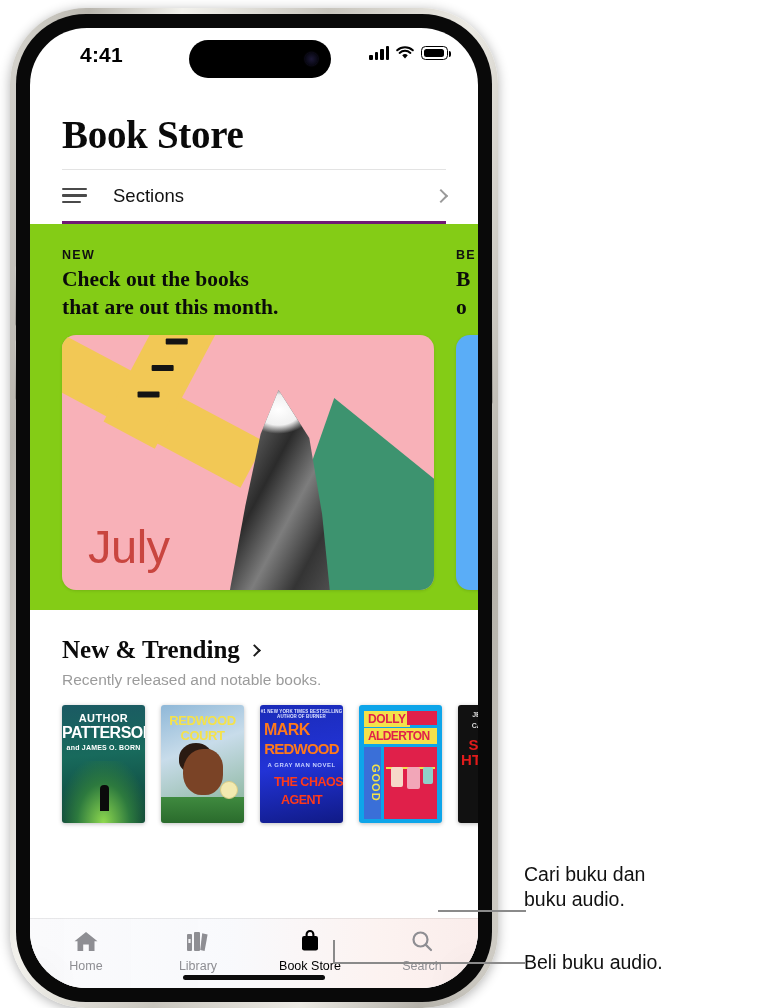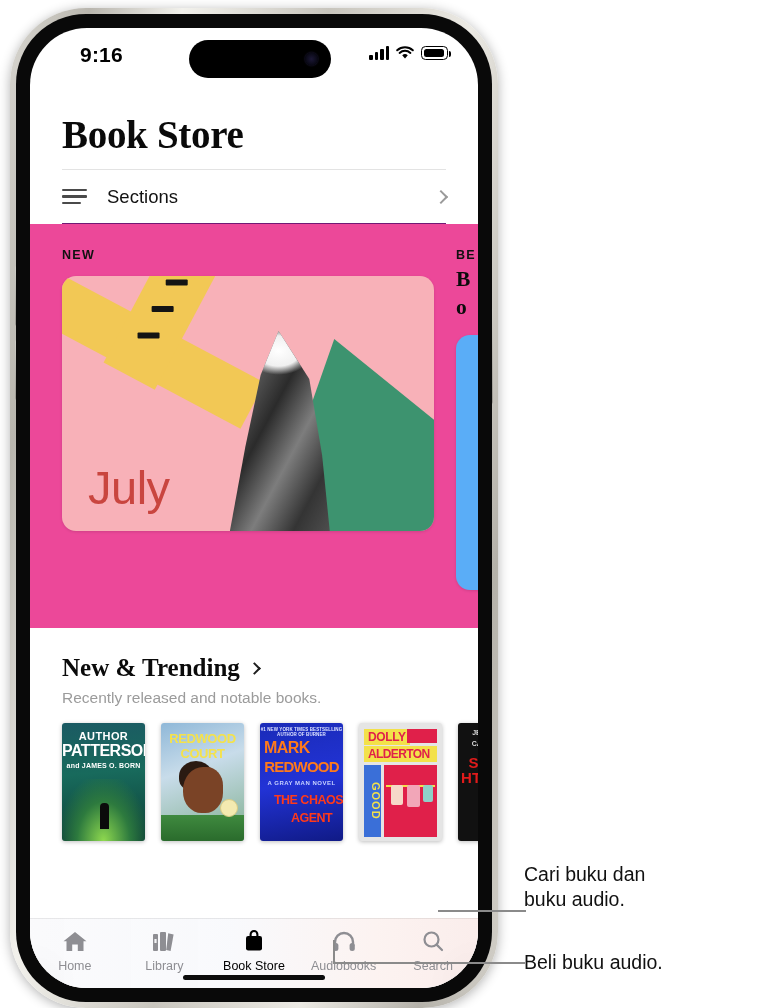--- a/index.html
+++ b/index.html
@@ -64,34 +64,35 @@
   
   .content{ position:absolute; left:0; top:62px; right:0; bottom:0; background:#fff; }
   .page-title{
     font-family:"Liberation Serif", serif; font-weight:700;
     font-size:39px; color:#0a0a0a; letter-spacing:-.3px;
     padding:22px 0 12px 32px;
   }
   .hr{ height:1px; background:#e3e3e3; margin:0 32px; }
   .sections-row{
     display:flex; align-items:center; height:54px; margin:0 32px;
-    border-bottom:1px solid #701a75;
+    border-bottom:3px solid #701a75;
+    gap:6px;
   }
   .ham{ width:25px; height:16px; display:flex; flex-direction:column; justify-content:space-between; }
   .ham span{ display:block; height:2.4px; background:#4a4a4a; border-radius:1px; }
   .ham span:nth-child(1){ width:25px; }
   .ham span:nth-child(2){ width:25px; }
   .ham span:nth-child(3){ width:19px; }
   .sections-label{ margin-left:20px; font-size:18.5px; color:#111; }
   .chev-right{ margin-left:auto; width:10px; height:10px;
                border-right:2.2px solid #9a9a9a; border-top:2.2px solid #9a9a9a;
                transform:rotate(45deg); }
 
   
-  .carousel{ position:relative; background:#ec4899; padding:24px 0 38px 0; }
+  .carousel{ position:relative; background:#84cc16; padding:24px 0 20px 0; }
   .cards{ display:flex; gap:22px; padding-left:32px; }
   .card{ flex:0 0 auto; }
   .card-kicker{ font-size:12.5px; font-weight:700; letter-spacing:1.3px; color:#111; }
   .card-head{
     font-family:"Liberation Serif", serif; font-weight:700; font-size:21.5px;
     line-height:1.28; color:#0b0b0b; margin-top:4px; white-space:pre-line;
   }
   .art{ position:relative; width:372px; height:255px; border-radius:14px;
         overflow:hidden; margin-top:14px; box-shadow:0 1px 3px rgba(0,0,0,.12); }
   .art-july{ background:#f8b1b8; }
@@ -168,24 +169,24 @@
   .bk3 .top{ position:absolute; top:4px; left:0; right:0; text-align:center;
              color:#dfe4ff; font-size:4.5px; letter-spacing:.1px; }
   .bk3 .a{ position:absolute; top:16px; left:4px; right:0; text-align:left;
            color:#ff7a1a; font-size:16px; letter-spacing:-.6px; }
   .bk3 .b{ position:absolute; top:35px; left:0; right:0; text-align:center;
            color:#ff7a1a; font-size:15px; letter-spacing:-.8px; }
   .bk3 .c{ position:absolute; top:57px; left:0; right:0; text-align:center;
            color:#c8d2ff; font-size:6px; letter-spacing:.5px; }
   .bk3 .d{ position:absolute; top:70px; left:0; right:0; text-align:right;
            color:#ff3a1a; font-size:12.5px; letter-spacing:-.5px; }
-  .bk3 .e{ position:absolute; top:88px; left:0; right:0; 
-           color:#ff3a1a; font-size:12.5px; letter-spacing:-.5px;margin-left:31px; }
-  
-  .bk4{ background:#e5e5e5; }
+  .bk3 .e{ position:absolute; top:88px; left:0; right:0; text-align:center;
+           color:#ff3a1a; font-size:12.5px; letter-spacing:-.5px; }
+  
+  .bk4{ background:#0ea5e9; }
   .bk4 .n1{ position:absolute; top:6px; left:5px; background:#f3e14a;
             color:#e0204a; font-size:12px; padding:1px 4px; letter-spacing:-.4px; }
   .bk4 .n2{ position:absolute; top:23px; left:5px; right:5px; background:#f3e14a;
             color:#e0204a; font-size:12px; padding:1px 4px; letter-spacing:-.6px; }
   .bk4 .blurb{ position:absolute; top:6px; right:5px; width:30px; height:14px;
                background:#e0204a; }
   .bk4 .gd{ position:absolute; left:5px; top:42px; width:17px; bottom:4px;
             background:#3a6fd8; color:#f3e14a; font-size:11px; text-align:center;
             line-height:1.02; writing-mode:vertical-rl; letter-spacing:1px; }
   .bk4 .scene{ position:absolute; left:25px; right:5px; top:42px; bottom:4px;
@@ -234,21 +235,21 @@
   <div class="phone-outer">
     <div class="btn-side btn-silent"></div>
     <div class="btn-side btn-volup"></div>
     <div class="btn-side btn-voldn"></div>
     <div class="btn-side btn-power"></div>
 
     <div class="phone-black">
       <div class="screen">
 
         <div class="statusbar">
-          <div class="sb-time">9:16</div>
+          <div class="sb-time">4:41</div>
           <div class="island">
             <div class="island-cam"></div>
           </div>
           <div class="sb-right">
             <div class="bars">
               <i></i>
                 <i></i>
                 <i></i>
                 <i></i>
             </div>
@@ -276,20 +277,22 @@
             </div>
             <div class="sections-label">Sections</div>
             <div class="chev-right"></div>
           </div>
 
           <div class="carousel">
             <div class="cards">
 
               <div class="card">
                 <div class="card-kicker">NEW</div>
+                <div class="card-head">Check out the books
+that are out this month.</div>
                 <div class="art art-july">
                   <div class="ruler"></div>
                   <div class="ruler2">
 
                     <div class="tick" style="left:16px; top:42px;  transform:rotate(-28deg);"></div>
                     <div class="tick" style="left:16px; top:72px;  transform:rotate(-28deg);"></div>
                     <div class="tick" style="left:16px; top:102px; transform:rotate(-28deg);"></div>
                   </div>
                   <div class="green"></div>
                   <div class="peak"></div>
@@ -387,30 +390,20 @@
             <div class="tab active">
               <div class="tab-ico">
                 <svg width="26" height="24" viewBox="0 0 26 24">
                   <path d="M9.6 7 L9.6 5.4 A3.4 3.4 0 0 1 16.4 5.4 L16.4 7" stroke="#000" stroke-width="2.1" fill="none"></path>
                   <rect x="5" y="7" width="16" height="14.5" rx="2.2" fill="#000"></rect>
                 </svg>
               </div>
               <div class="tab-label">Book Store</div>
             </div>
 
-            <div class="tab">
-              <div class="tab-ico">
-                <svg width="26" height="23" viewBox="0 0 26 23">
-                  <path d="M4 16 L4 12 A9 9 0 0 1 22 12 L22 16" stroke="#8e8e93" stroke-width="2.4" fill="none" stroke-linecap="round"></path>
-                  <rect x="2.2" y="13" width="5.2" height="8" rx="2.5" fill="#8e8e93"></rect>
-                  <rect x="18.6" y="13" width="5.2" height="8" rx="2.5" fill="#8e8e93"></rect>
-                </svg>
-              </div>
-              <div class="tab-label">Audiobooks</div>
-            </div>
 
             <div class="tab">
               <div class="tab-ico">
                 <svg width="26" height="23" viewBox="0 0 26 23">
                   <circle cx="11.5" cy="9.5" r="7" stroke="#8e8e93" stroke-width="2.2" fill="none"></circle>
                   <line x1="16.6" y1="14.6" x2="22" y2="20" stroke="#8e8e93" stroke-width="2.2" stroke-linecap="round"></line>
                 </svg>
               </div>
               <div class="tab-label">Search</div>
             </div>

